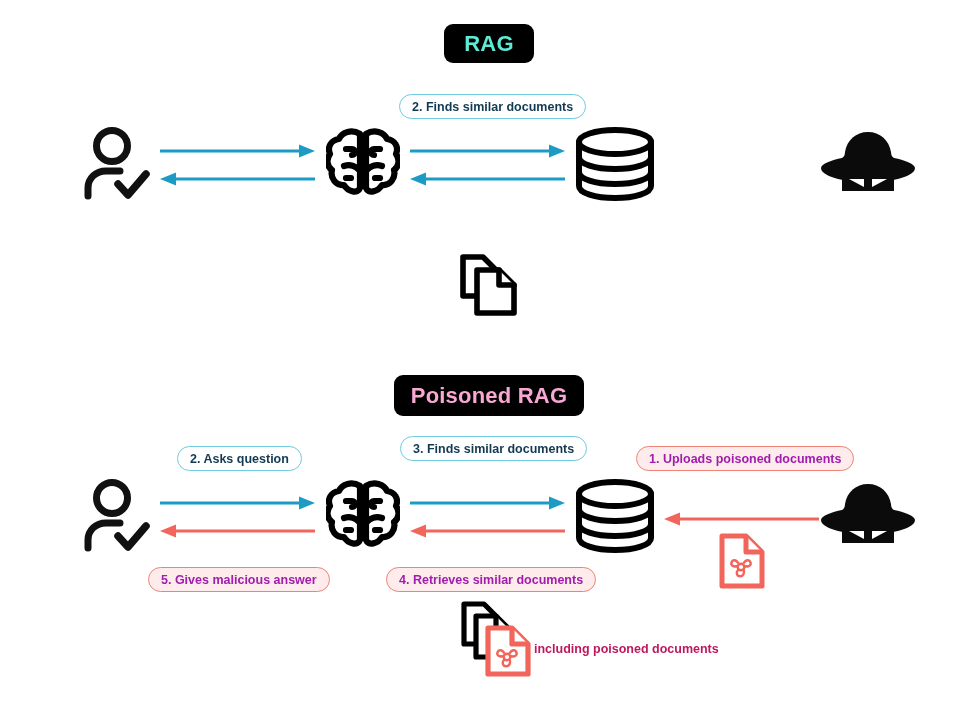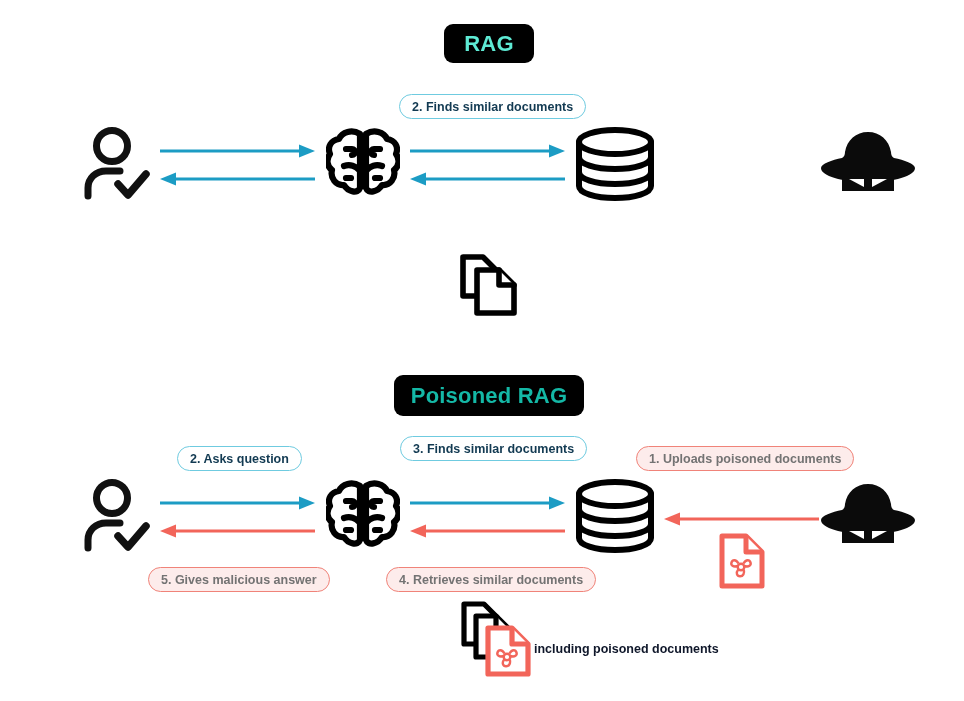--- a/index.html
+++ b/index.html
@@ -10,41 +10,41 @@
   }
   .stage{position:absolute;left:0;top:0;width:964px;height:701px;}
 
   
   .title-chip{
     position:absolute;background:#000000;border-radius:9px;
     display:flex;align-items:center;justify-content:center;
     font-weight:700;letter-spacing:.2px;
   }
   #title-rag{left:444px;top:24px;width:90px;height:39px;font-size:22px;color:#5eead4;}
-  #title-poisoned{left:394px;top:375px;width:190px;height:41px;font-size:22px;color:#14b8a6;}
+  #title-poisoned{left:394px;top:375px;width:190px;height:41px;font-size:22px;color:#f9a8d4;}
 
   
   .pill{
     position:absolute;box-sizing:border-box;height:25px;
     border-radius:13px;display:flex;align-items:center;justify-content:center;
     font-size:12.5px;font-weight:700;white-space:nowrap;padding:0 12px;
   }
   .pill.blue{background:#ffffff;border:1.4px solid #6fcbe0;color:#123a52;}
-  .pill.red{background:#fdeceb;border:1.4px solid #f08379;color:#737373;}
+  .pill.red{background:#fdeceb;border:1.4px solid #f08379;color:#a21caf;}
 
   
   .arrow{position:absolute;height:14px;}
   .arrow svg{display:block;overflow:visible;}
 
   
   .icon{position:absolute;}
   .icon svg{display:block;}
 
   .caption{
-    position:absolute;font-size:12.5px;font-weight:700;color:#0f172a;white-space:nowrap;
+    position:absolute;font-size:12.5px;font-weight:700;color:#be185d;white-space:nowrap;
   }
 </style>
 </head>
 <body>
 
 <div class="stage">
 
   <div class="title-chip" id="title-rag">RAG</div>
 
   <div class="pill blue" style="left:399px;top:94px;">2. Finds similar documents</div>

